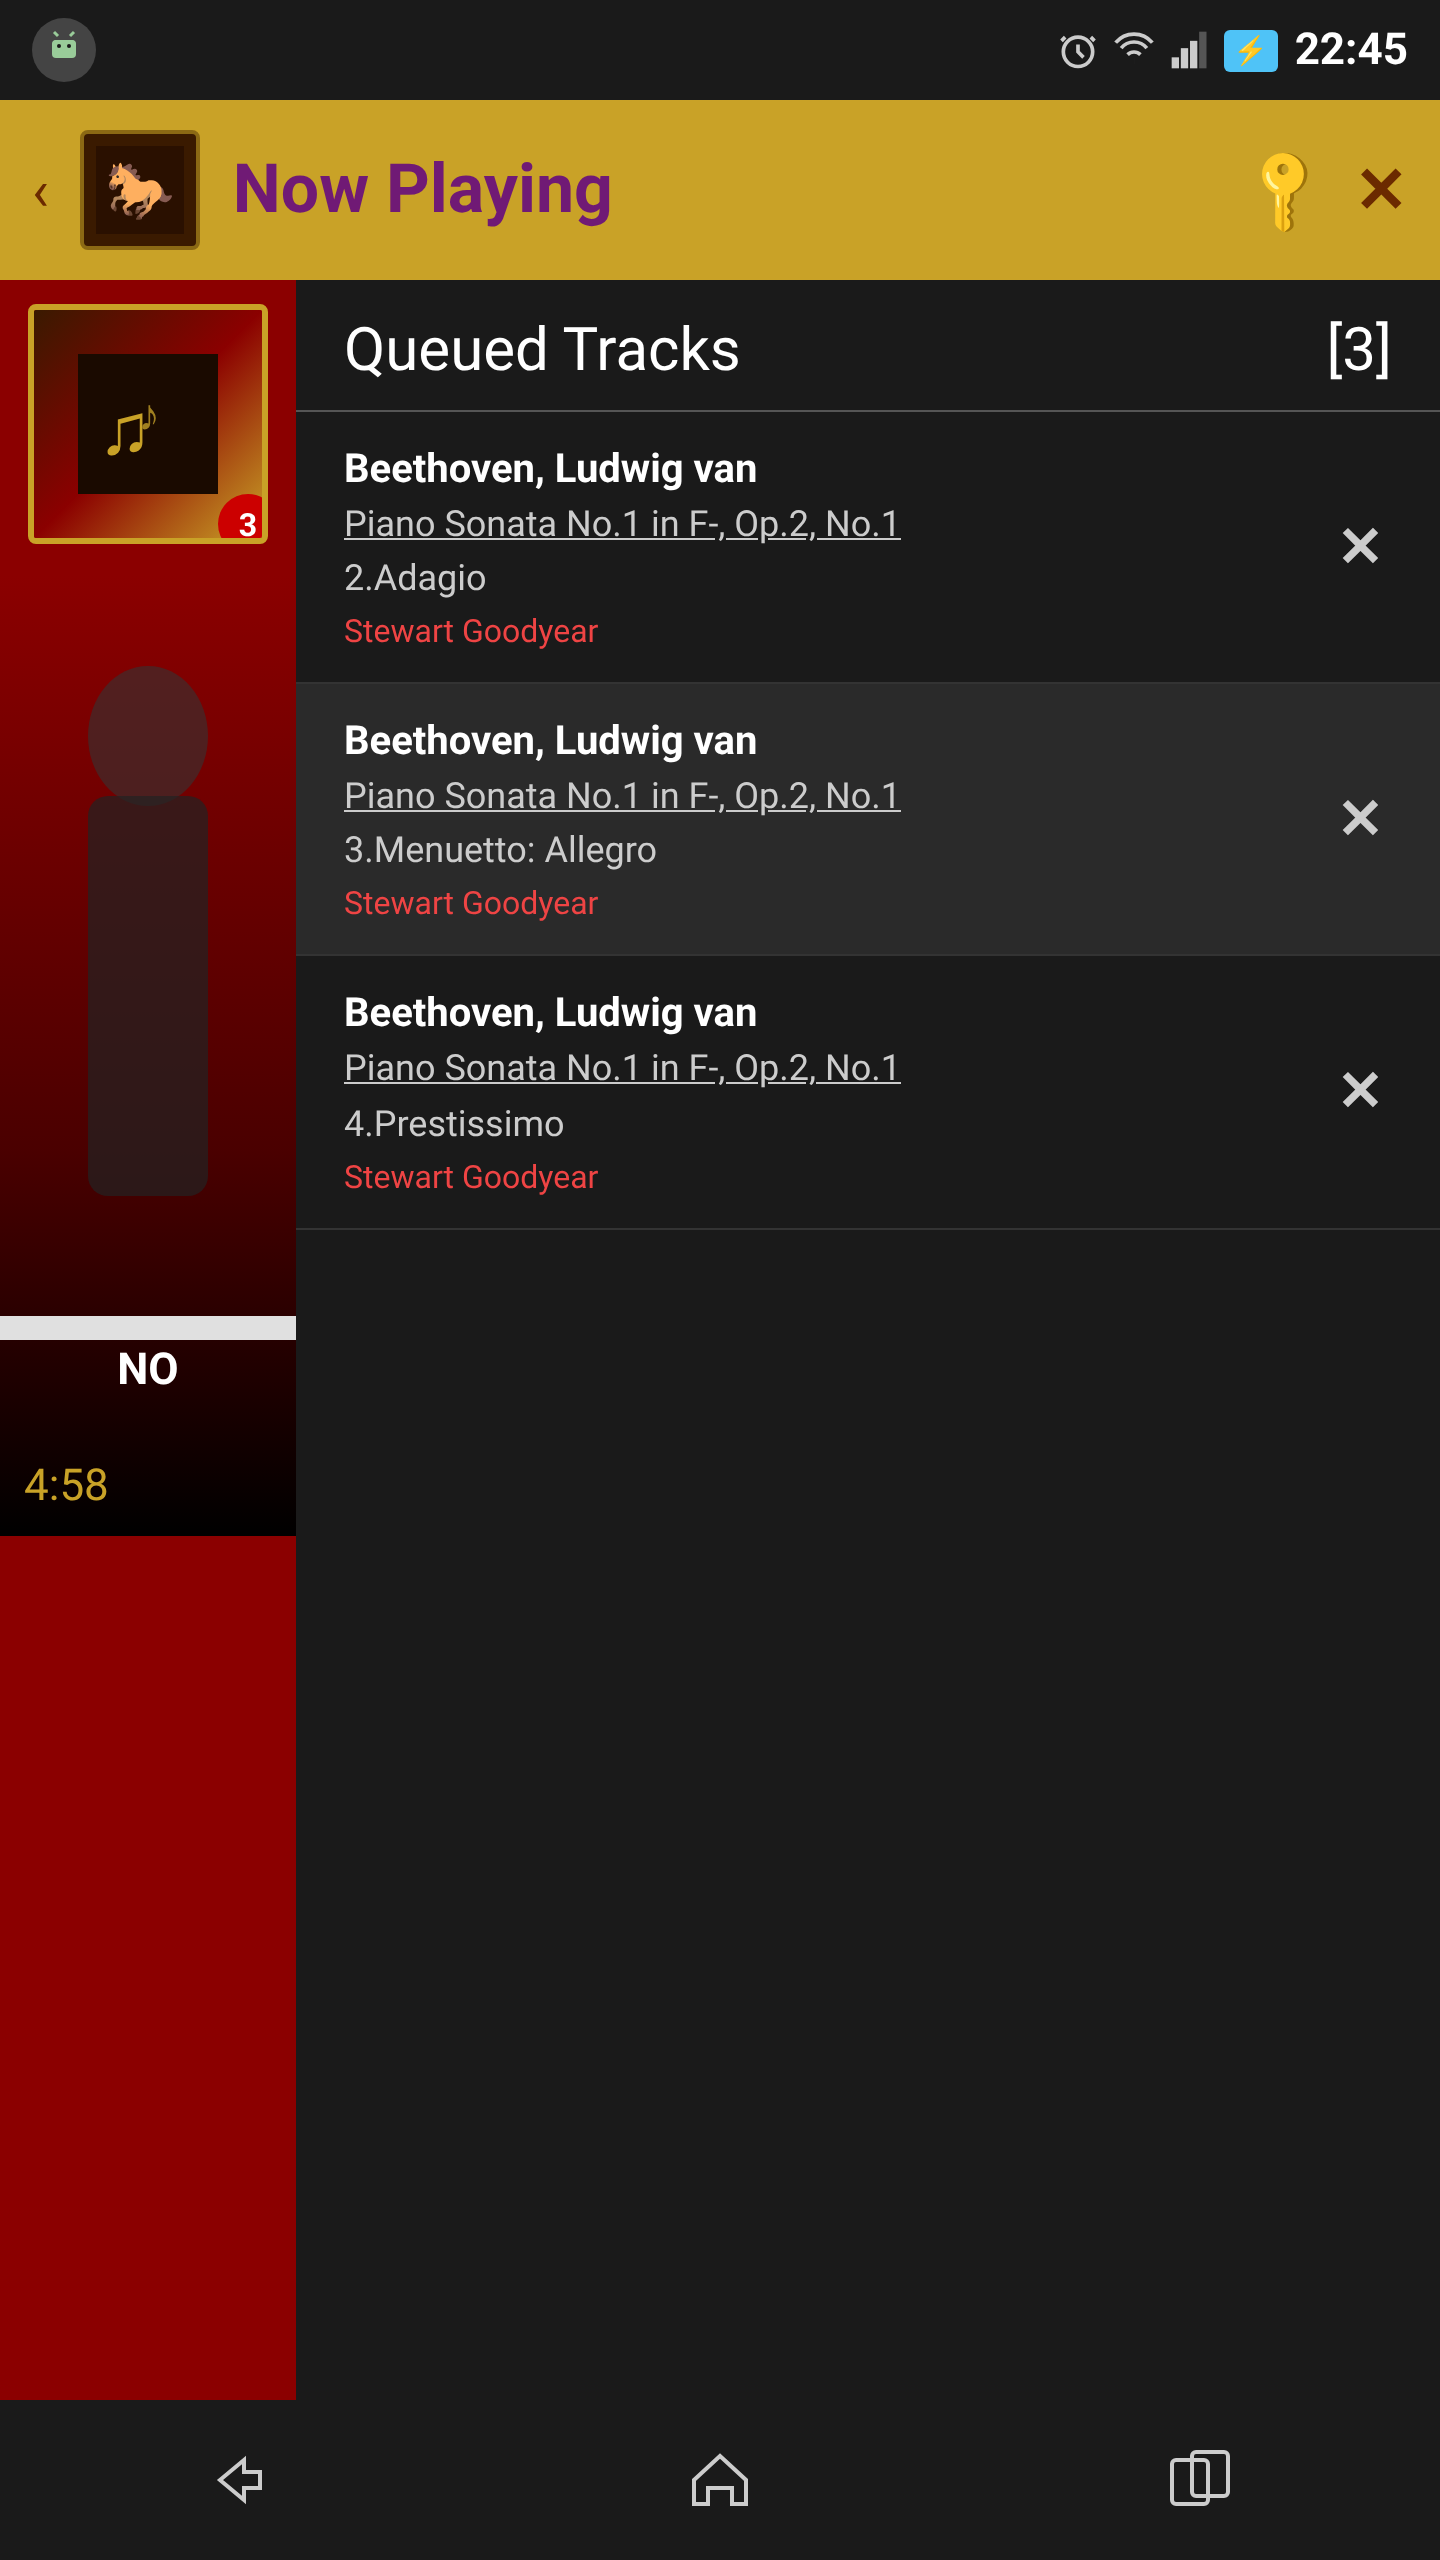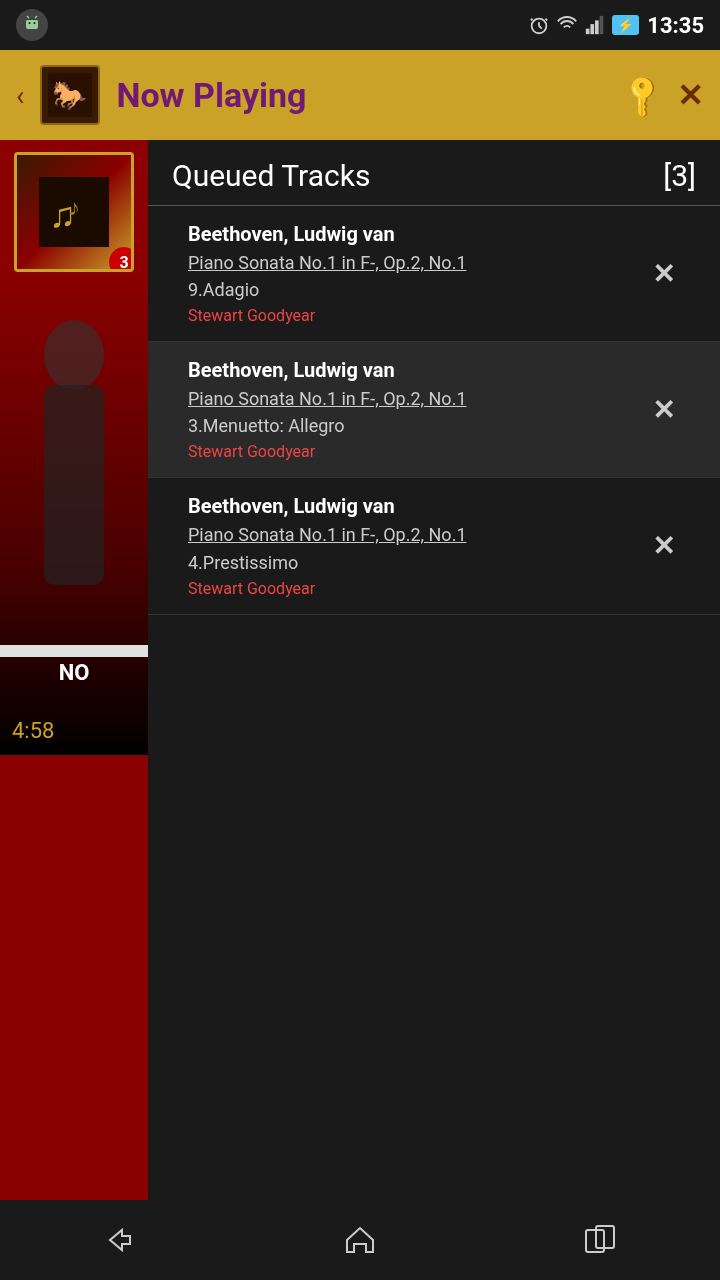--- a/index.html
+++ b/index.html
@@ -154,21 +154,21 @@
       font-size: 16px;
       font-weight: bold;
       display: flex;
       align-items: center;
       justify-content: center;
     }
     .person-image {
       width: 148px;
       height: 480px;
       background: linear-gradient(to bottom, #8b0000 0%, #4a0000 40%, #000 100%);
-      margin-top: 3px;
+      margin-top: 16px;
       position: relative;
       overflow: hidden;
     }
     .label-io {
       position: absolute;
       bottom: 70px;
       left: 0;
       width: 100%;
       color: #fff;
       font-size: 22px;
@@ -207,21 +207,21 @@
       font-size: 30px;
       font-weight: normal;
     }
 
     
     .track-list {
       flex: 1;
       overflow-y: auto;
     }
     .track-item {
-      padding: 16px 40px;
+      padding: 16px 24px;
       border-bottom: 1px solid #333;
       position: relative;
       display: flex;
       justify-content: space-between;
       align-items: flex-start;
     }
     .track-item.highlighted {
       background: #2a2a2a;
     }
     .track-info {
@@ -315,21 +315,21 @@
 
       <svg width="22" height="22" viewBox="0 0 24 24">
         <rect x="2" y="16" width="4" height="6" fill="#ccc"></rect>
         <rect x="7" y="11" width="4" height="11" fill="#ccc"></rect>
         <rect x="12" y="7" width="4" height="15" fill="#ccc"></rect>
         <rect x="17" y="2" width="4" height="20" fill="#555"></rect>
       </svg>
 
       <span class="battery-icon">⚡</span>
     </span>
-    <span>13:35</span>
+    <span>22:45</span>
   </div>
 </div>
 
 <div class="app-bar">
   <span class="back-arrow">‹</span>
   <div class="app-icon">
 
     <svg width="44" height="44" viewBox="0 0 44 44" fill="none">
       <rect width="44" height="44" fill="#2a1000"></rect>
       <text x="22" y="32" text-anchor="middle" font-size="28" fill="#c9a227">🐎</text>
@@ -384,21 +384,21 @@
       <span class="queue-title">Queued Tracks</span>
       <span class="queue-count">[3]</span>
     </div>
 
     <div class="track-list">
 
       <div class="track-item">
         <div class="track-info">
           <div class="track-composer">Beethoven, Ludwig van</div>
           <div class="track-work">Piano Sonata No.1 in F-, Op.2, No.1</div>
-          <div class="track-movement">9.Adagio</div>
+          <div class="track-movement">2.Adagio</div>
           <div class="track-performer">Stewart Goodyear</div>
         </div>
         <span class="track-remove">✕</span>
       </div>
 
       <div class="track-item highlighted">
         <div class="track-info">
           <div class="track-composer">Beethoven, Ludwig van</div>
           <div class="track-work">Piano Sonata No.1 in F-, Op.2, No.1</div>
           <div class="track-movement">3.Menuetto: Allegro</div>

